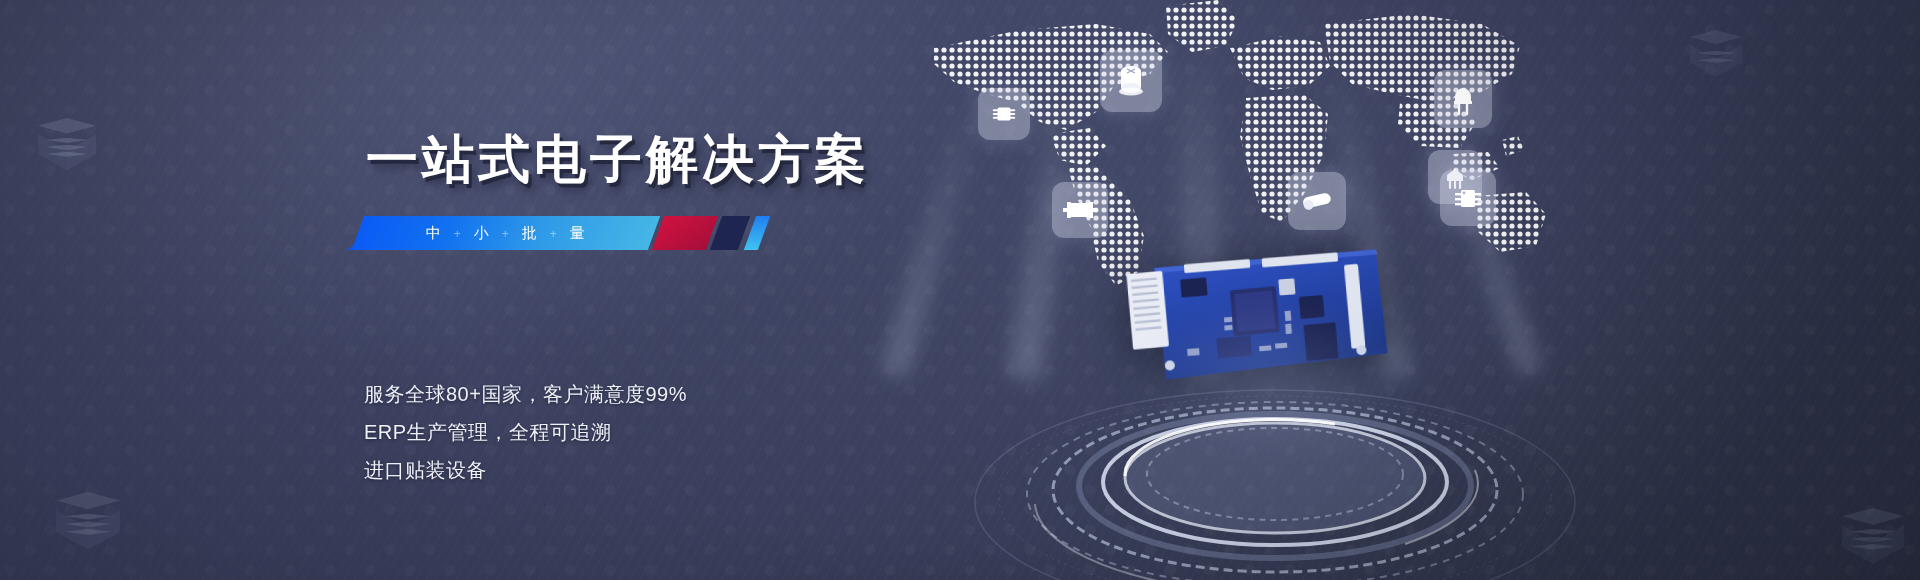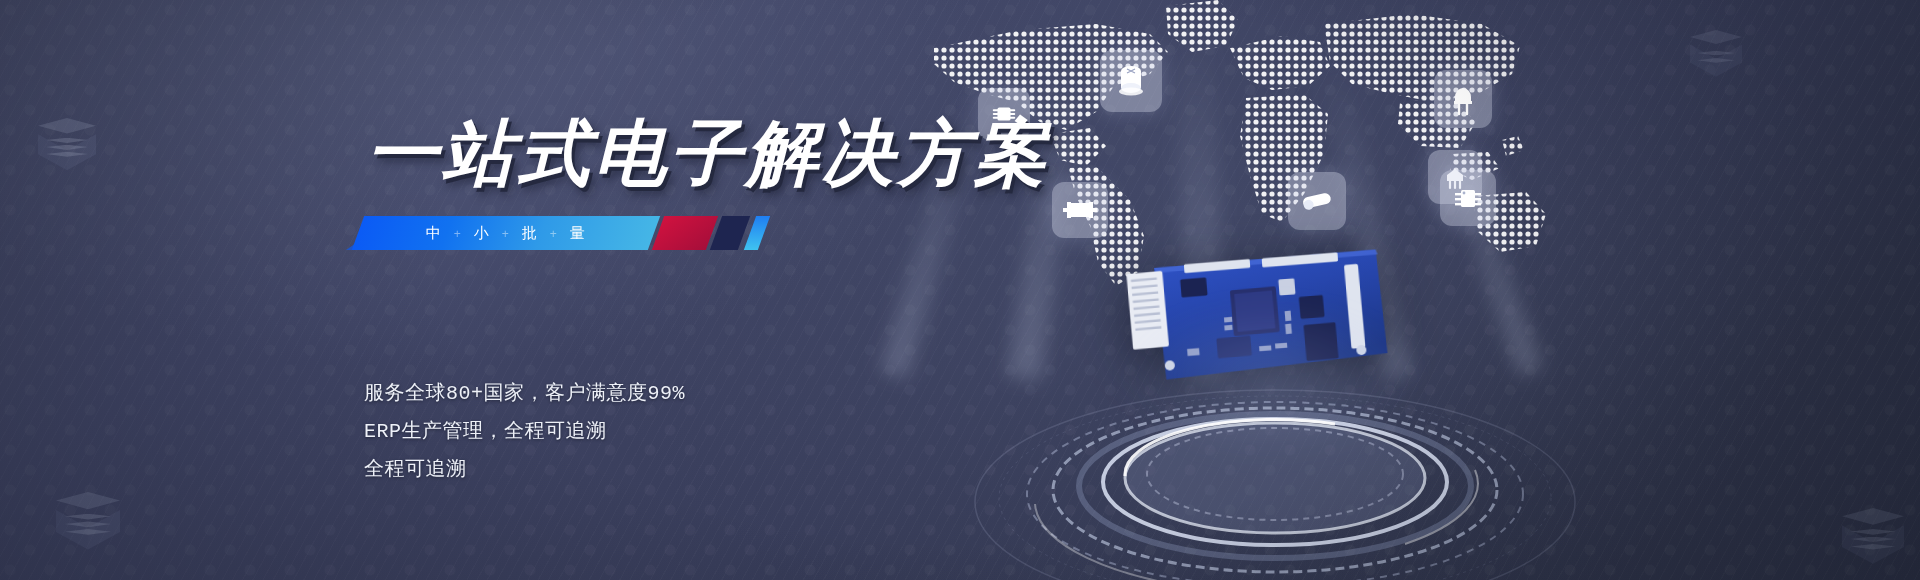--- a/index.html
+++ b/index.html
@@ -111,24 +111,23 @@
     position:absolute; left: 1120px; top: 300px;
     width: 300px; height: 160px;
     background: radial-gradient(ellipse at 50% 50%, rgba(190,205,255,0.20), rgba(190,205,255,0) 70%);
     filter: blur(14px);
     pointer-events: none;
   }
 
   
   .headline {
     position: absolute;
-    left: 366px; top: 106px;
-    font-size: 72px;
+    left: 366px; top: 125px;
+    font-size: 52px;
     font-weight: 700;
-    font-style: italic;
     letter-spacing: 4px;
     color: #ffffff;
     white-space: nowrap;
     text-shadow:
       3px 4px 0px rgba(36,40,62,0.95),
       5px 7px 10px rgba(20,24,42,0.55);
   }
 
   
   .ribbon {
@@ -177,21 +176,21 @@
 
   .bullets {
     position: absolute;
     left: 364px; top: 375px;
     color: #eef1f8;
     font-size: 20px;
     line-height: 38px;
     letter-spacing: 0.5px;
     text-shadow: 0 1px 3px rgba(15,18,32,0.6);
   }
-  .bullets div { white-space: nowrap; font-family: Liberation Mono, monospace; }
+  .bullets div { white-space: nowrap; }
 </style>
 </head>
 <body>
 
 <div class="banner">
 
   <div class="bg-hex"></div>
   <div class="bg-diag"></div>
 
   <div class="iso-box" style="left:38px; top:118px; width:58px; height:58px; opacity:0.75;">
@@ -437,16 +436,16 @@
       </div>
     </div>
     <div class="rb rb-red"></div>
     <div class="rb rb-navy"></div>
     <div class="rb rb-cyan"></div>
   </div>
 
   <div class="bullets">
     <div>服务全球80+国家，客户满意度99%</div>
     <div>ERP生产管理，全程可追溯</div>
-    <div>全程可追溯</div>
+    <div>进口贴装设备</div>
   </div>
 
 </div>
 
 </body></html>

